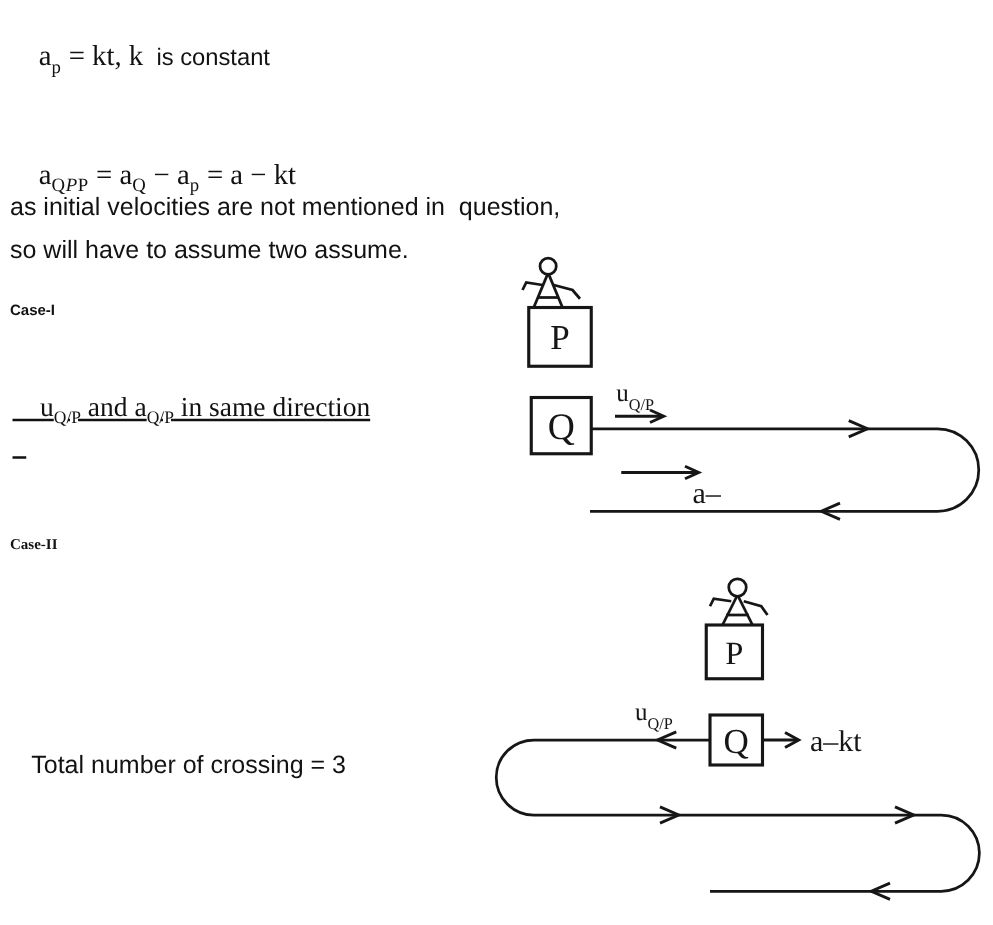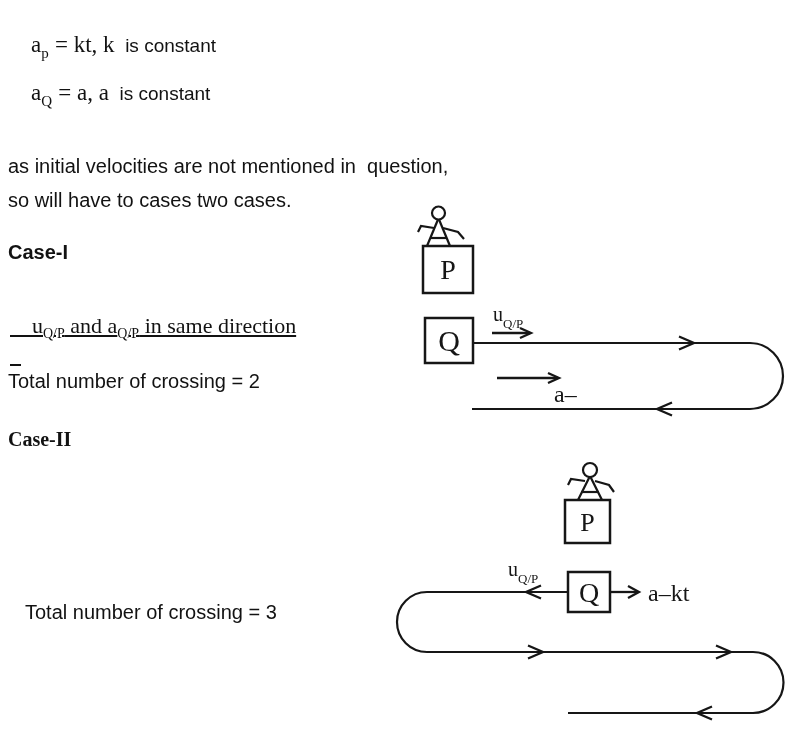--- a/index.html
+++ b/index.html
@@ -3,52 +3,51 @@
 <meta charset="utf-8">
 <style>
   html,body{margin:0;padding:0;background:#ffffff;}
   .page{position:relative;width:794px;height:740px;background:#ffffff;color:#121212;overflow:hidden;}
   .line{position:absolute;white-space:pre;}
   .eq{font-family:"Liberation Serif",serif;font-size:23px;}
   .eq .tail{font-family:"Liberation Sans",sans-serif;font-size:19px;}
   .sb{font-size:15px;vertical-align:-6px;letter-spacing:0.5px;}
   .sb2{font-size:14px;vertical-align:-5px;}
   .it{font-style:italic;}
-  .heading{font-family:"Liberation Sans",sans-serif;font-weight:bold;font-size:20px;}
+  .heading{font-family:"Liberation Sans",sans-serif;font-weight:bold;font-size:12px;}
   .body-sans{font-family:"Liberation Sans",sans-serif;font-size:20px;}
   .cond{font-family:"Liberation Serif",serif;font-size:22px;text-decoration:underline;}
   .cond .sans-part{font-family:"Liberation Sans",sans-serif;font-size:20px;}
   svg{position:absolute;overflow:visible;}
   svg text{fill:#161616;}
   .svg-serif{font-family:"Liberation Serif",serif;}
 </style>
 </head>
 <body>
 
 <div class="page">
 
   <div class="line eq" style="left:8px;top:6px;">
     <span>a</span><span class="sb">p</span><span> = kt, k</span><span class="tail">  is constant</span>
   </div>
 
-  <div class="line eq" style="left:8px;top:54px;">
-    <span>a</span><span class="sb">Q</span><span> = a, a</span><span class="tail">  is constant</span>
+
+  <div class="line eq" style="left:8px;top:101px;">
+    <span>a</span><span class="sb">Q</span><span class="sb it">P</span><span class="sb">P</span><span> = a</span><span class="sb">Q</span><span> − a</span><span class="sb">p</span><span> = a − kt</span>
   </div>
 
-
   <div class="line body-sans" style="left:8px;top:155px;">as initial velocities are not mentioned in  question,</div>
-  <div class="line body-sans" style="left:8px;top:189px;">so will have to cases two cases.</div>
+  <div class="line body-sans" style="left:8px;top:189px;">so will have to assume two assume.</div>
 
   <div class="line heading" style="left:8px;top:241px;">Case-I</div>
 
   <div class="line cond" style="left:10px;top:287px;">
     <span>u</span><span class="sb2">Q/P</span><span> and a</span><span class="sb2">Q/P</span><span> in same direction</span>
   </div>
 
-  <div class="line body-sans" style="left:8px;top:370px;">Total number of crossing = 2</div>
 
   <div class="line heading" style="left:8px;top:428px;font-family:Liberation Serif, serif;">Case-II</div>
 
 
   <div class="line body-sans" style="left:25px;top:601px;">Total number of crossing = 3</div>
 
   <svg style="left:390px;top:198px;" width="404" height="230" viewBox="0 0 404 230">
     <g stroke="#161616" stroke-width="2.2" fill="none">
       <circle cx="48.5" cy="15" r="6.5"></circle>
       <polyline points="48,21.5 37,48"></polyline>

